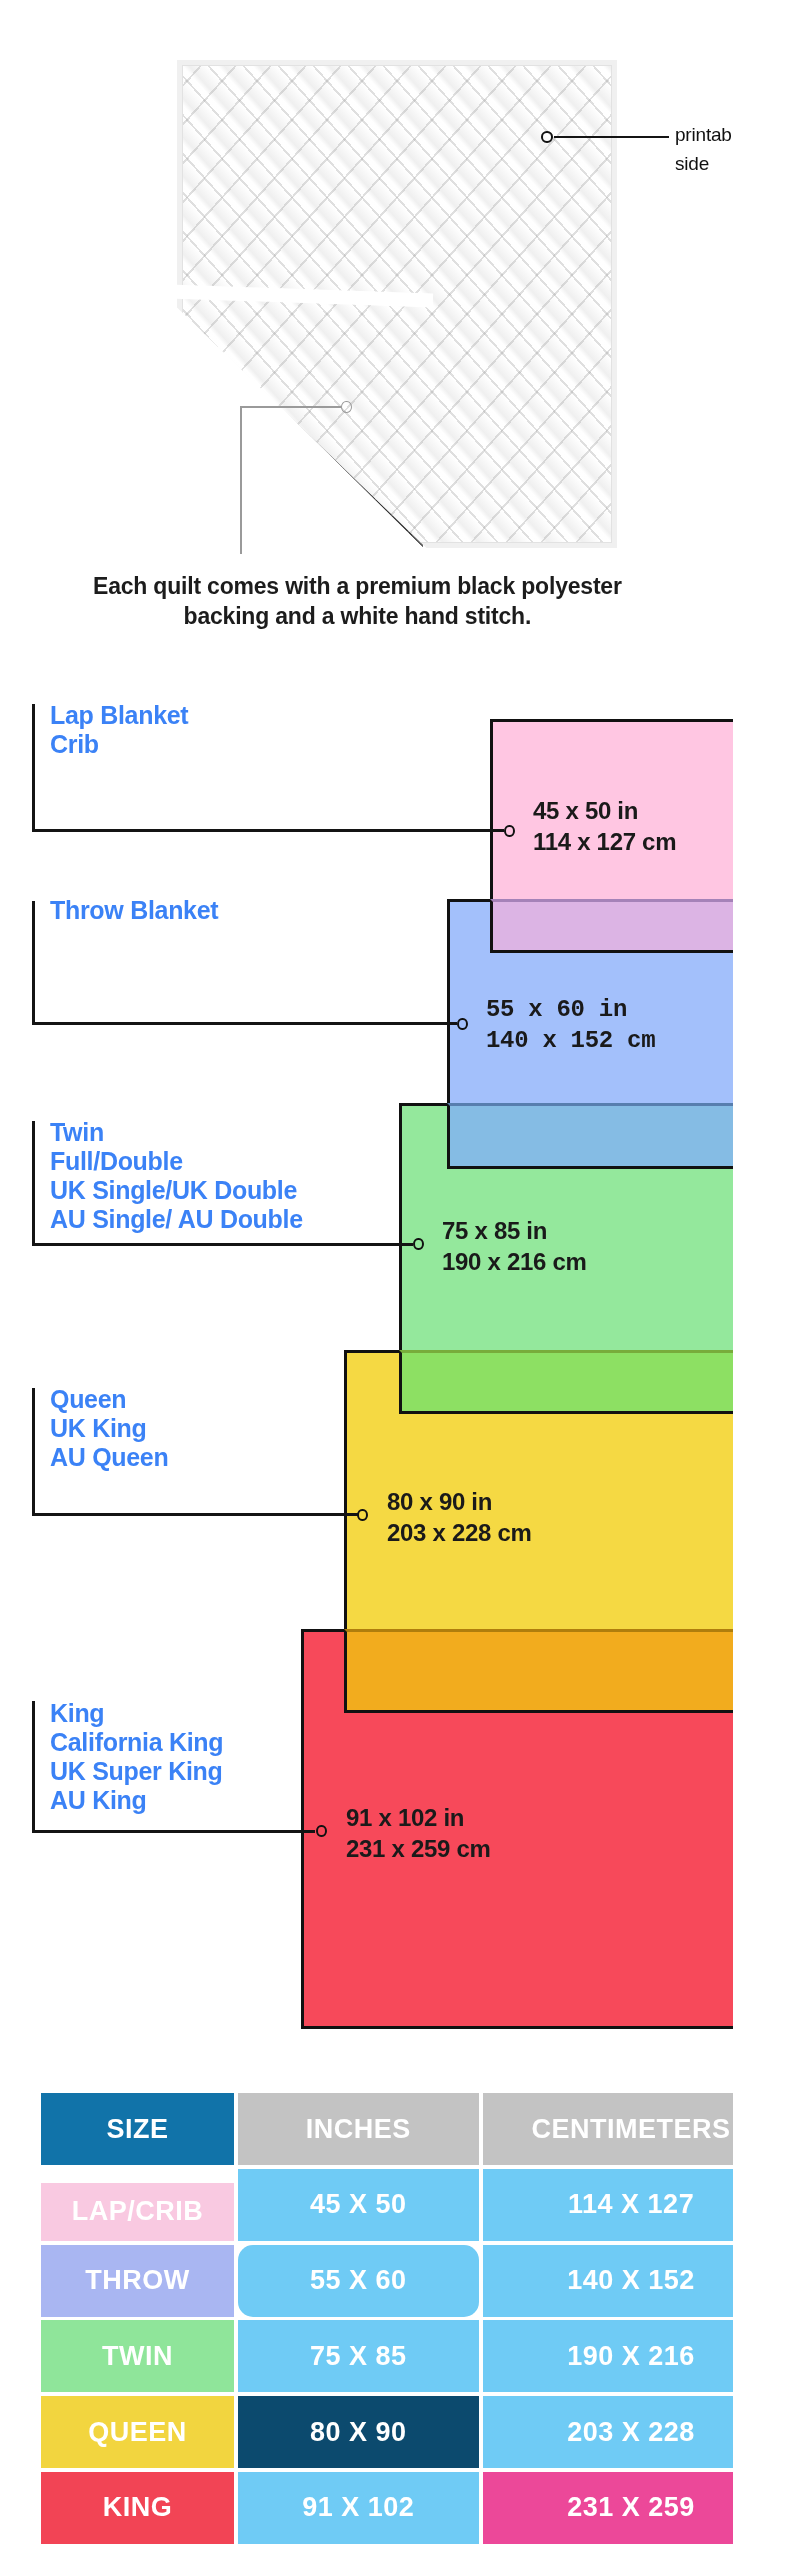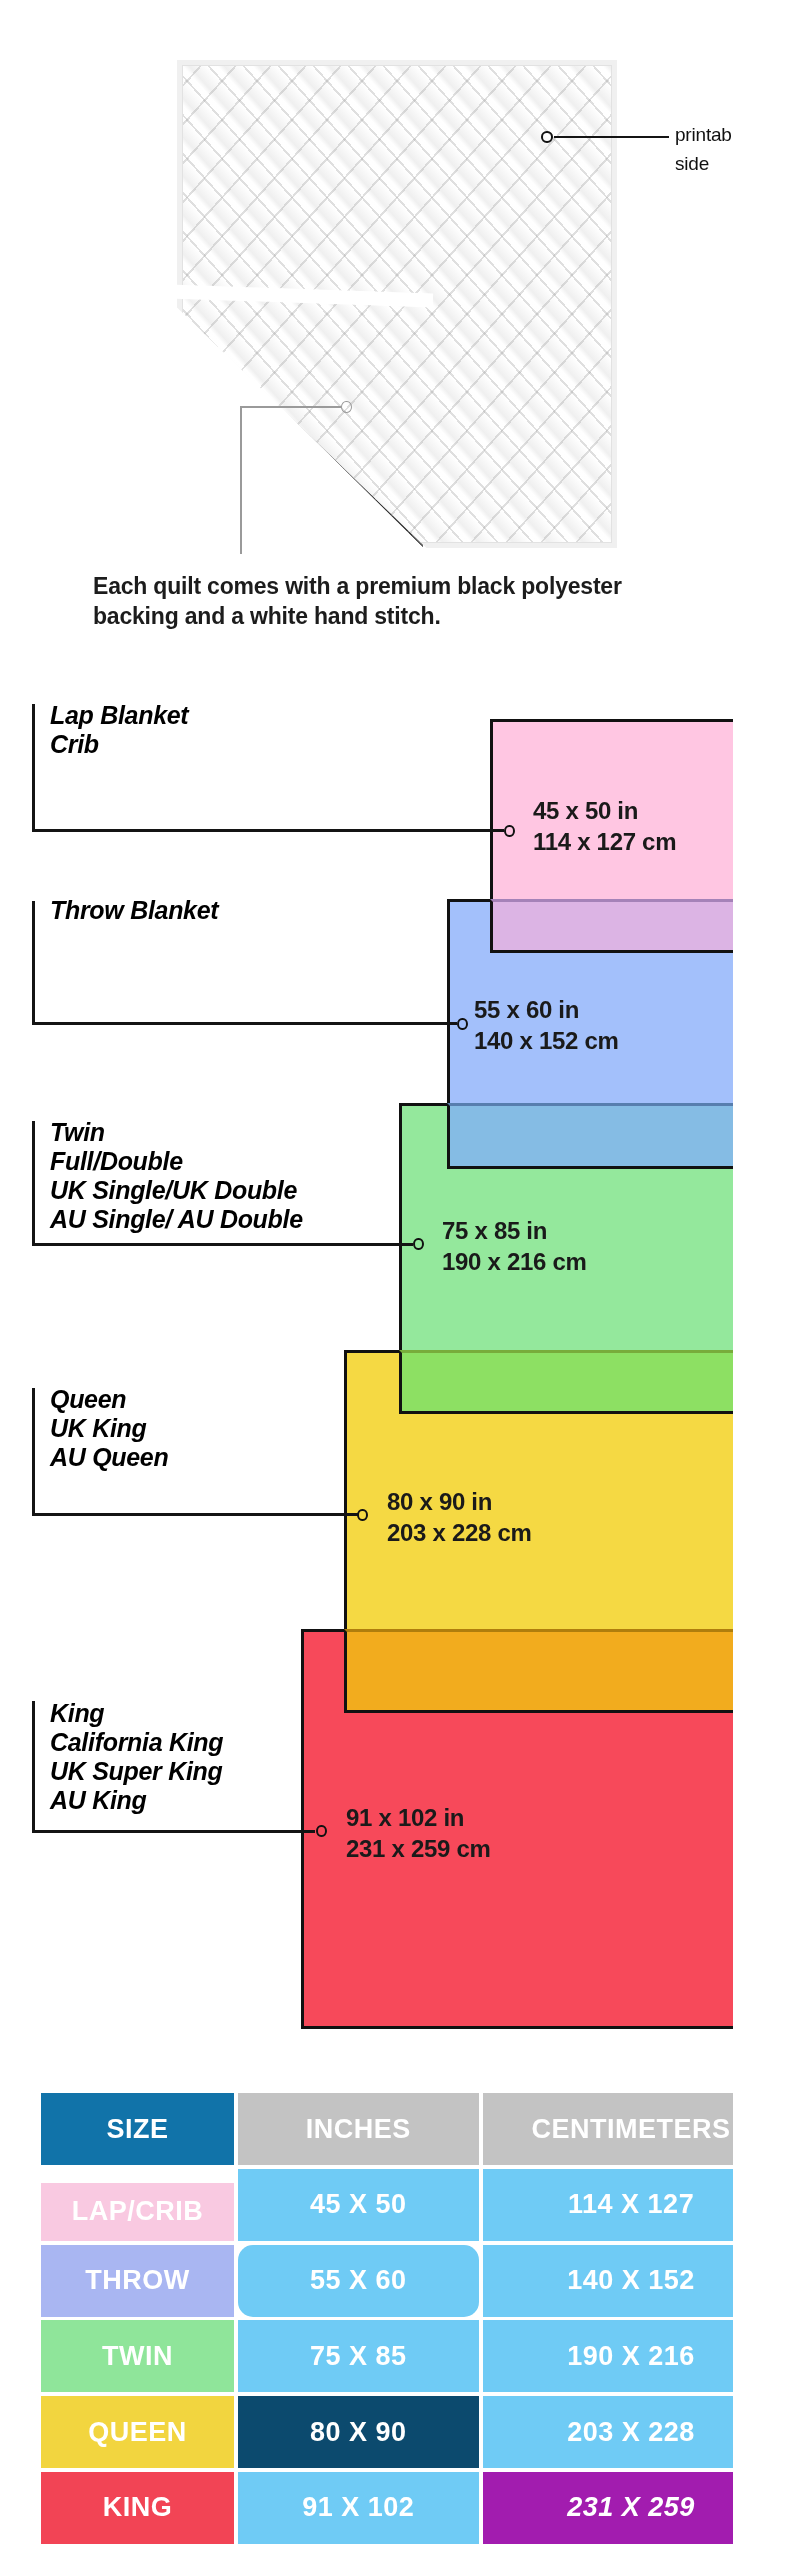--- a/index.html
+++ b/index.html
@@ -43,21 +43,21 @@
   }
   .caption{
     font-size:23px;line-height:1.32;color:#1c1c1c;font-weight:700;
     letter-spacing:-0.2px;
   }
 
   
   .size-rect{border:3.8px solid #111111;}
   .overlap-band{border-left:3.8px solid #111111;border-right:3.8px solid #111111;border-bottom:3.8px solid #111111;}
   .size-names{
-    font-size:25px;line-height:29px;font-weight:700;color:#000000;letter-spacing:-0.3px;white-space:nowrap;font-style:italic;
+    font-size:25px;line-height:29px;font-weight:700;color:#3b82f6;letter-spacing:-0.3px;white-space:nowrap;
   }
   .size-dims{
     font-size:24px;line-height:31px;font-weight:700;color:#1a1a1a;letter-spacing:-0.3px;white-space:nowrap;
   }
 
   
   .size-table{
     display:grid;
     grid-template-columns:193px 241px 297px;
     grid-auto-rows:72px;
@@ -83,21 +83,21 @@
   <div class="abs lline" style="left:554px;top:136px;width:115px;height:1.9px;"></div>
   <div class="abs printable-label" style="left:675px;top:120px;">
     <div>printable</div>
     <div>side</div>
   </div>
 
   <div class="abs marker ring-gray" style="left:341px;top:401px;width:10.5px;height:12.4px;"></div>
   <div class="abs lline-gray" style="left:240px;top:406px;width:101px;height:1.9px;"></div>
   <div class="abs lline-gray" style="left:240px;top:406px;width:1.9px;height:148px;"></div>
 
-  <div class="abs caption" style="left:93px;top:571px;">
+  <div class="abs caption" style="left:93px;top:571px;text-align:center;">
     <div>Each quilt comes with a premium black polyester</div>
     <div>backing and a white hand stitch.</div>
   </div>
 
   <div class="abs size-rect" style="left:301px;top:1629px;width:453px;height:400px;background:#F7495A;"></div>
   <div class="abs size-rect" style="left:344px;top:1350px;width:410px;height:363px;background:#F5D943;"></div>
   <div class="abs size-rect" style="left:399px;top:1103px;width:354px;height:311px;background:#94E89C;"></div>
   <div class="abs size-rect" style="left:447px;top:899px;width:307px;height:269px;background:#A3C0FB;"></div>
   <div class="abs size-rect" style="left:490px;top:719px;width:264px;height:234px;background:#FFC6E2;"></div>
 
@@ -117,21 +117,21 @@
     <div>45 x 50 in</div>
     <div>114 x 127 cm</div>
   </div>
 
   <div class="abs size-names" style="left:50px;top:896px;">
     <div>Throw Blanket</div>
   </div>
   <div class="abs lline" style="left:32px;top:901px;width:2.9px;height:123px;"></div>
   <div class="abs lline" style="left:32px;top:1022px;width:425px;height:2.9px;"></div>
   <div class="abs marker ring-dark" style="left:457px;top:1018px;width:10.5px;height:12.4px;"></div>
-  <div class="abs size-dims" style="left:474px;top:994px;">
+  <div class="abs size-dims" style="left:486px;top:994px;font-family:Liberation Mono, monospace;">
     <div>55 x 60 in</div>
     <div>140 x 152 cm</div>
   </div>
 
   <div class="abs size-names" style="left:50px;top:1118px;">
     <div>Twin</div>
     <div>Full/Double</div>
     <div>UK Single/UK Double</div>
     <div>AU Single/ AU Double</div>
   </div>
@@ -186,17 +186,17 @@
     <div class="cell" style="background:#8FE59A;">TWIN</div>
     <div class="cell" style="background:#6FCBF5;">75 X 85</div>
     <div class="cell" style="background:#6FCBF5;">190 X 216</div>
 
     <div class="cell" style="background:#F2D53F;">QUEEN</div>
     <div class="cell" style="background:#0c4a6e;">80 X 90</div>
     <div class="cell" style="background:#6FCBF5;">203 X 228</div>
 
     <div class="cell" style="background:#F24455;">KING</div>
     <div class="cell" style="background:#6FCBF5;">91 X 102</div>
-    <div class="cell" style="background:#a21caf;font-style:italic;">231 X 259</div>
+    <div class="cell" style="background:#ec4899;">231 X 259</div>
   </div>
 
 </div>
 
 
 </body></html>

